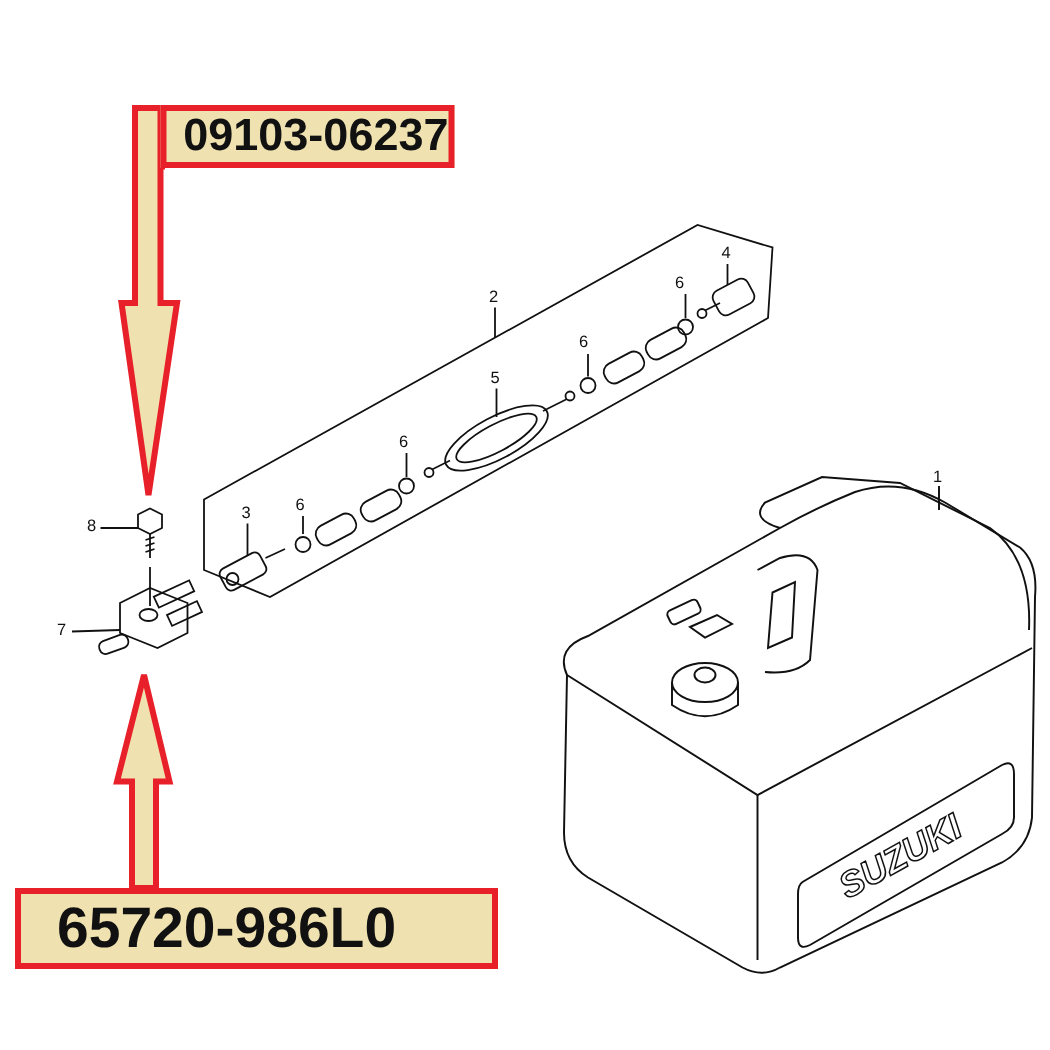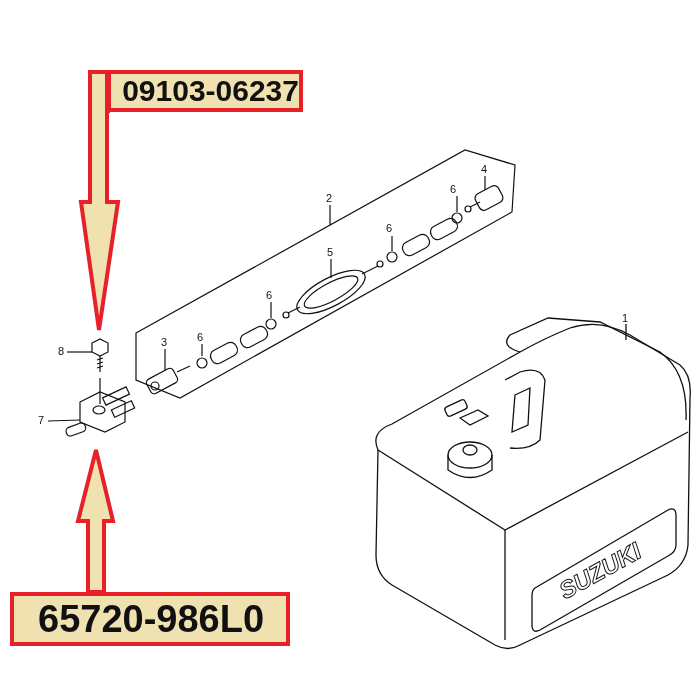--- a/index.html
+++ b/index.html
@@ -1,19 +1,19 @@
 <!DOCTYPE html>
 <html><head>
 <meta charset="utf-8">
 <style>
   html,body{margin:0;padding:0;background:#ffffff;}
   body{width:700px;height:700px;position:relative;overflow:hidden;font-family:"Liberation Sans",sans-serif;}
   .part-label{position:absolute;font-family:"Liberation Sans",sans-serif;font-weight:bold;color:#111;background:#efe2b0;border:4px solid #e8202a;box-sizing:border-box;display:flex;align-items:center;}
   #label-top{left:107px;top:70px;width:196px;height:42px;font-size:30px;padding-left:8px;letter-spacing:0px;justify-content:flex-end;}
-  #label-bottom{left:10px;top:592px;width:280px;height:54px;font-size:38px;padding-left:24px;}
+  #label-bottom{left:10px;top:592px;width:322px;height:54px;font-size:38px;padding-left:24px;}
   .callout{position:absolute;font-family:"Liberation Sans",sans-serif;font-size:11px;color:#111;}
   svg.diagram{position:absolute;left:0;top:0;}
 </style>
 </head>
 <body>
 
 <svg class="diagram" width="700" height="700" viewBox="0 0 700 700">
 
   <g>
     <path d="M90,72 L107,72 L107,110 L108,110 L108,111 L107,111 L107,202 L118,202 L99,330 L81,202 L90,202 Z" fill="#efe2b0" stroke="#e8202a" stroke-width="4" stroke-linejoin="miter"></path>

